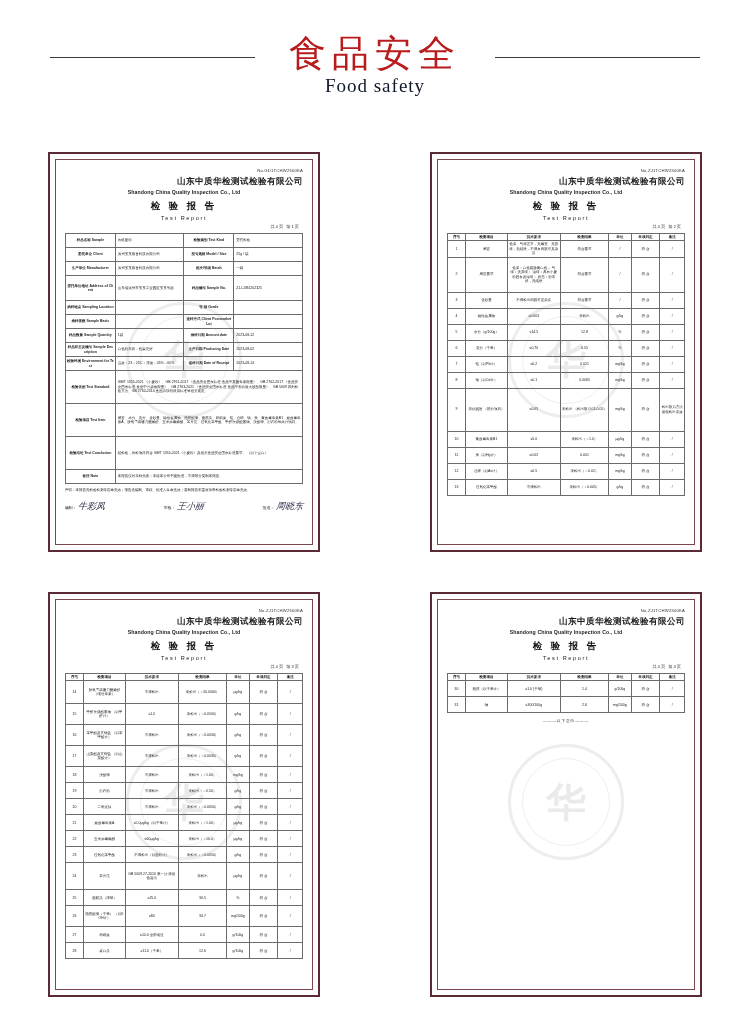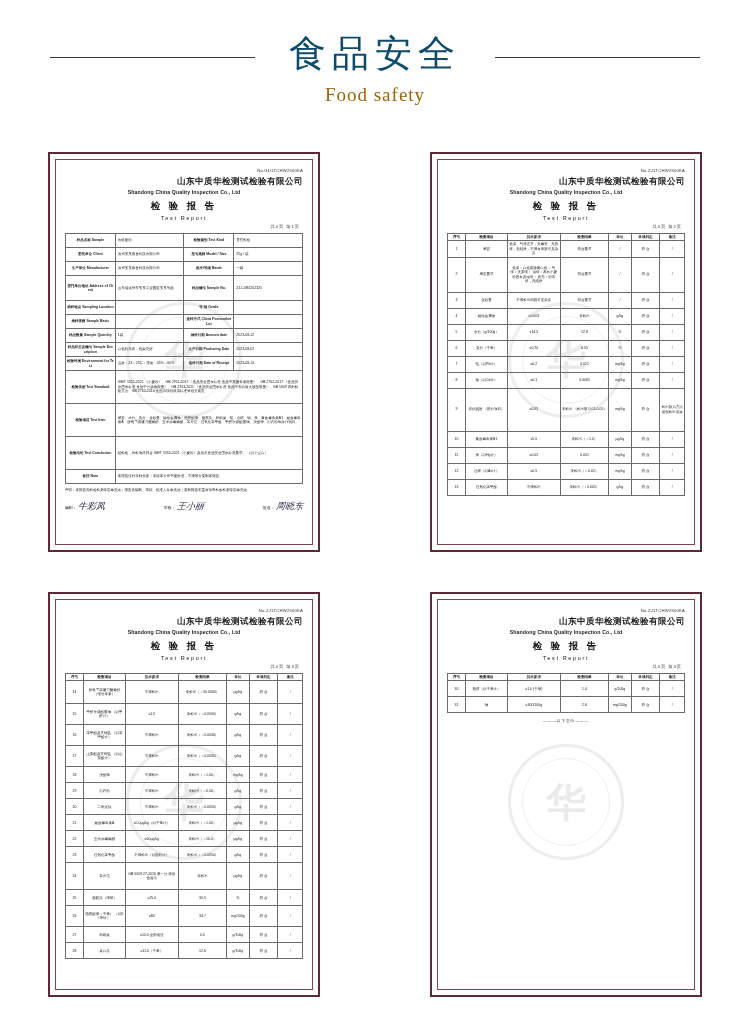--- a/index.html
+++ b/index.html
@@ -15,30 +15,29 @@
   .header{
     width:100%;
     padding-top:34px;
     text-align:center;
     position:relative;
   }
   .header .cn{
     font-family:Liberation Serif, serif;
     font-size:37px;
     letter-spacing:6px;
-    color:#0c4a6e;
+    color:#b91c1c;
     line-height:1.1;
     font-weight:400;
   }
   .header .en{
     font-family:"Liberation Serif", serif;
     font-size:19px;
-    color:#a16207;
+    color:#0f172a;
     letter-spacing:1px;
-    margin-top:9px;
   }
   .header .rule{
     position:absolute;
     top:57px;
     height:1px;
     background:#3b3b3b;
     width:205px;
   }
   .header .rule.left{left:50px;}
   .header .rule.right{right:50px;}

